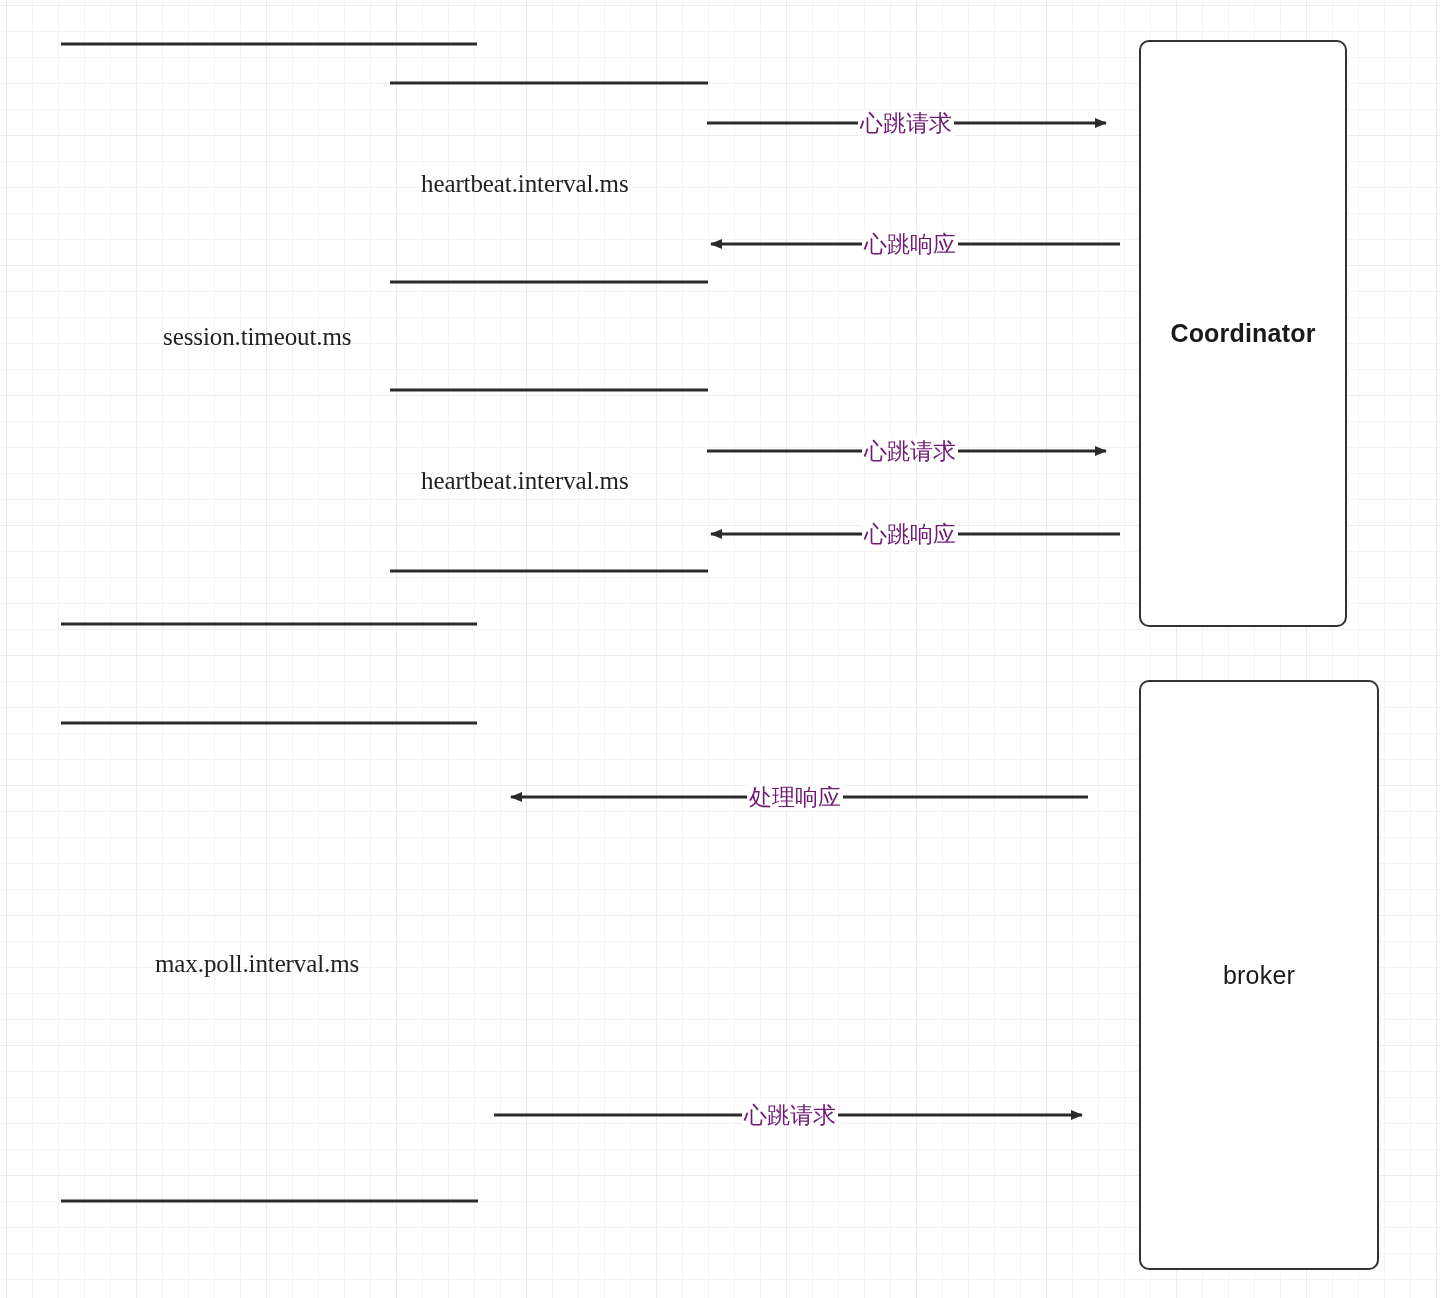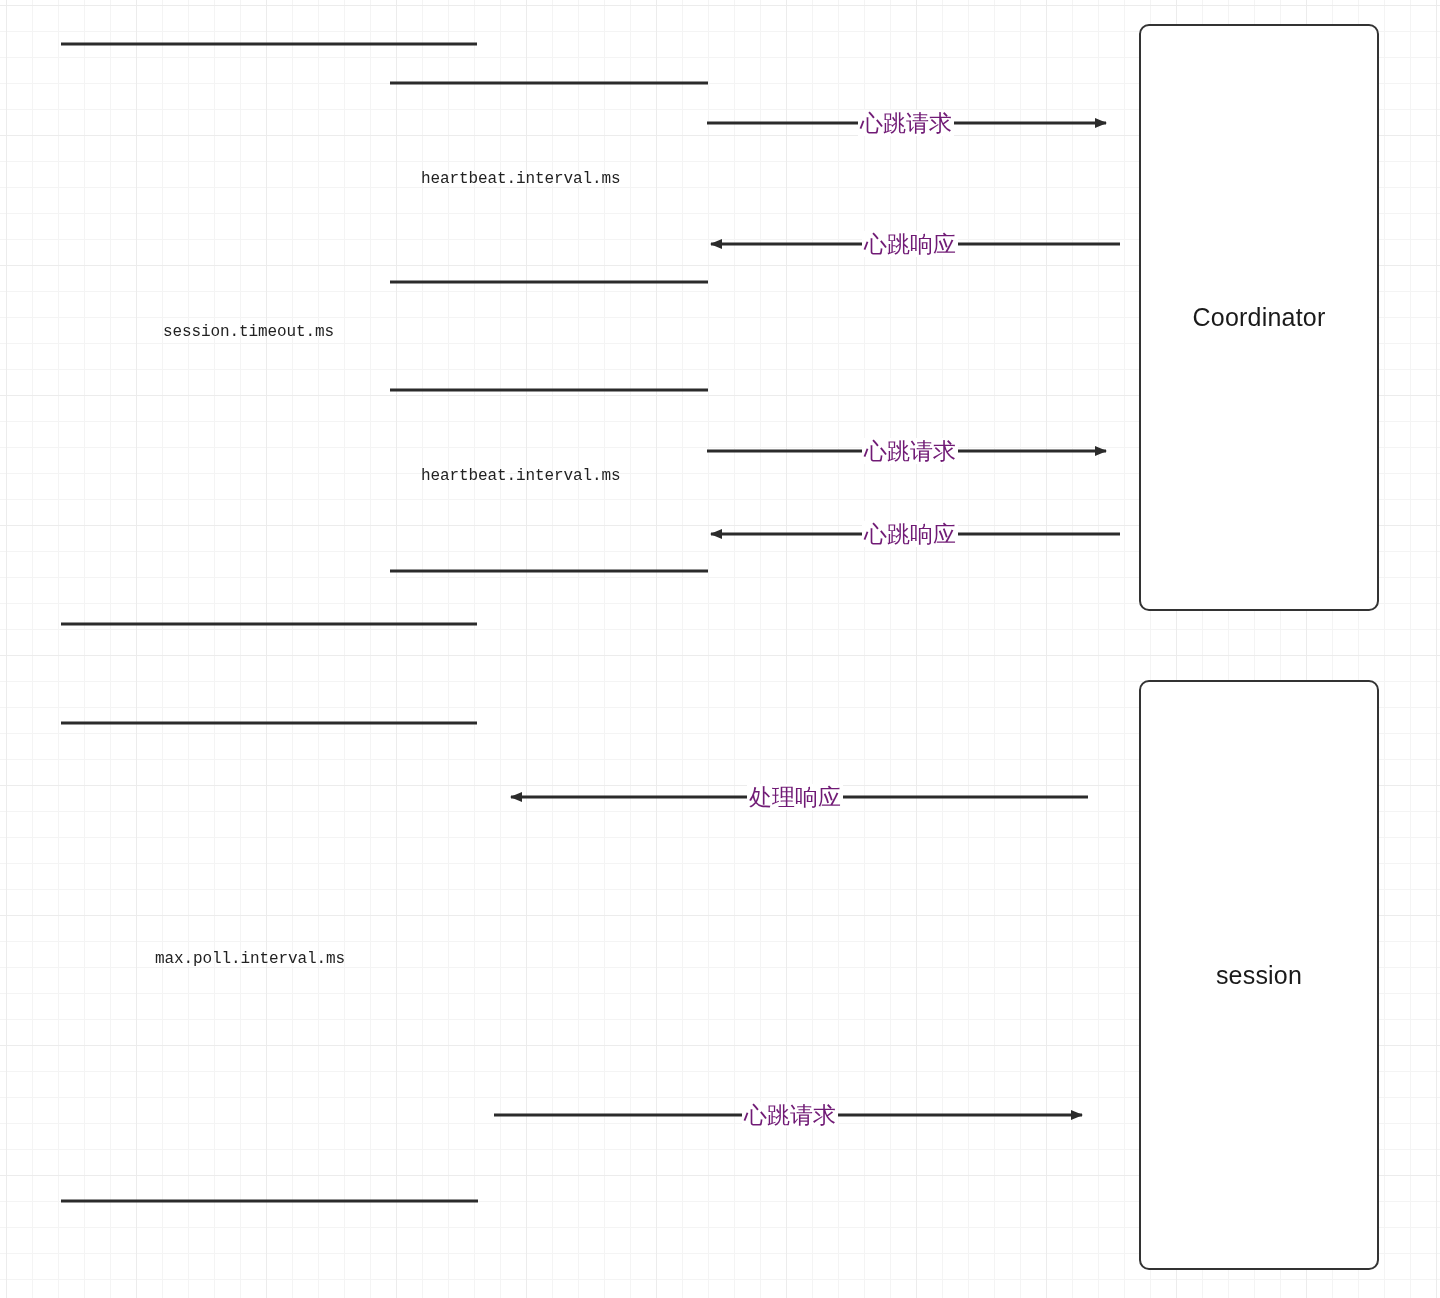--- a/index.html
+++ b/index.html
@@ -44,22 +44,22 @@
     justify-content: center;
   }
   .node-label {
     font-family: "Liberation Sans", sans-serif;
     font-size: 25px;
     color: #1a1a1a;
     letter-spacing: 0.2px;
   }
   .config-label {
     position: absolute;
-    font-family: Liberation Mono, monospace;
-    font-size: 16px;
+    font-family: Liberation Serif, serif;
+    font-size: 25px;
     color: #222222;
     white-space: nowrap;
     letter-spacing: -0.1px;
   }
   .edge-label {
     position: absolute;
     font-family: "Liberation Sans", sans-serif;
     font-size: 23px;
     color: #701a75;
     white-space: nowrap;
@@ -98,26 +98,26 @@
     <g stroke="#2b2b2b" stroke-width="3.2" fill="none">
       <line x1="707" y1="123" x2="1106" y2="123" marker-end="url(#arrow-right)"></line>
       <line x1="1120" y1="244" x2="711" y2="244" marker-end="url(#arrow-left)"></line>
       <line x1="707" y1="451" x2="1106" y2="451" marker-end="url(#arrow-right)"></line>
       <line x1="1120" y1="534" x2="711" y2="534" marker-end="url(#arrow-left)"></line>
       <line x1="1088" y1="797" x2="511" y2="797" marker-end="url(#arrow-left)"></line>
       <line x1="494" y1="1115" x2="1082" y2="1115" marker-end="url(#arrow-right)"></line>
     </g>
   </svg>
 
-  <div class="node-box" style="left:1139px; top:24px; width:240px; height:587px;">
+  <div class="node-box" style="left:1139px; top:40px; width:208px; height:587px;font-weight:bold;">
     <span class="node-label">Coordinator</span>
   </div>
 
   <div class="node-box" style="left:1139px; top:680px; width:240px; height:590px;">
-    <span class="node-label">session</span>
+    <span class="node-label">broker</span>
   </div>
 
   <div class="config-label" style="left:421px; top:170px;">heartbeat.interval.ms</div>
 
   <div class="config-label" style="left:163px; top:323px;">session.timeout.ms</div>
 
   <div class="config-label" style="left:421px; top:467px;">heartbeat.interval.ms</div>
 
   <div class="config-label" style="left:155px; top:950px;">max.poll.interval.ms</div>
 

